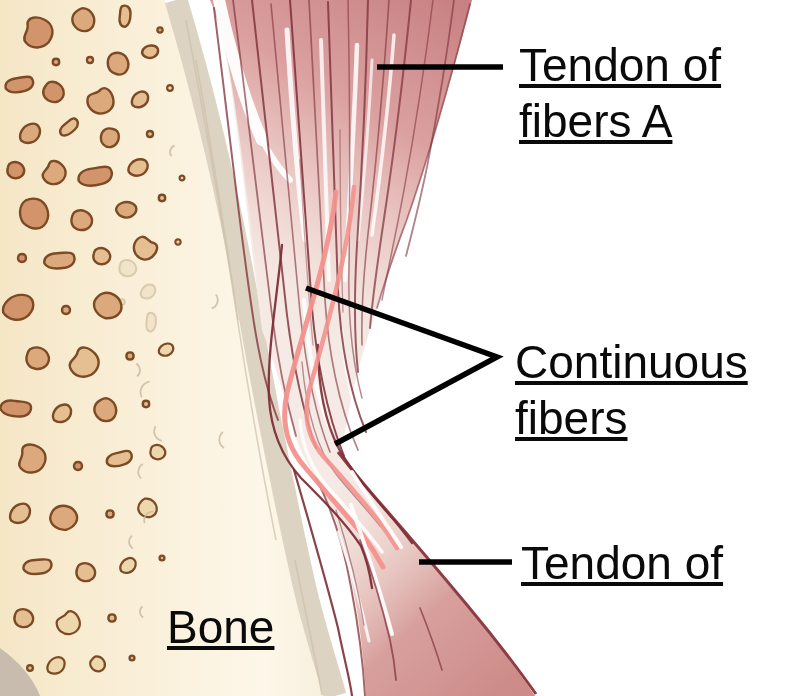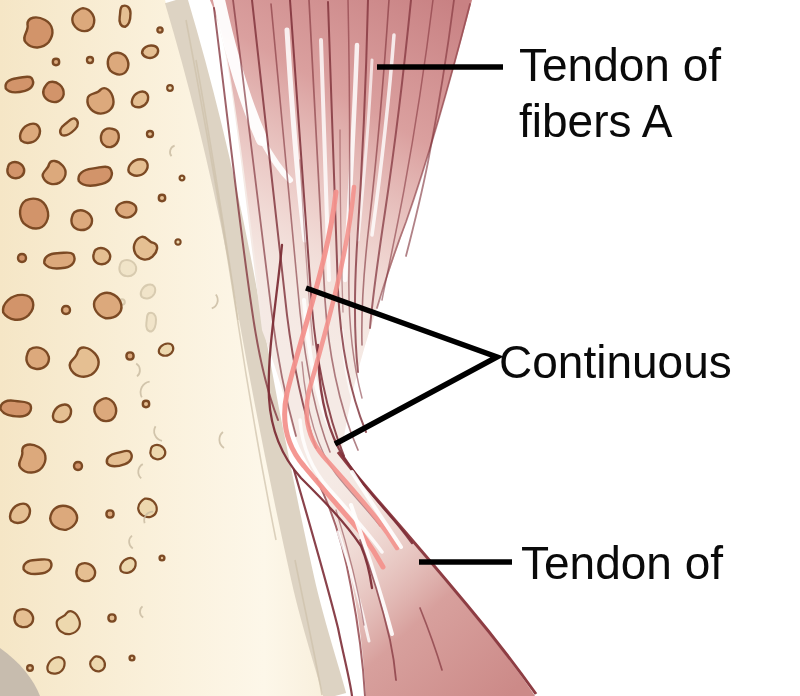--- a/index.html
+++ b/index.html
@@ -1,20 +1,20 @@
 <!DOCTYPE html>
 <html style="--background: #ffffff; --label-text: #0a0a0a; --leader-line: #000000; --bone-fill: #f5e6c6; --bone-fill-light: #fdf7e9; --spot-outline: #7c4a24; --spot-fill-dark: #d2946a; --spot-fill-mid: #dca97c; --spot-fill-light: #e5bf92; --spot-fill-pale: #edd8ae; --periosteum: #dbd1c0; --corner-shadow: #c7bcae; --tendon-light: #f5eae5; --tendon-dark-a: #c88183; --tendon-dark-b: #cc8a88; --tendon-edge: #8e3d43; --fiber-maroon: #7d2e37; --fiber-salmon: #f3928d;"><head>
 <meta charset="utf-8">
 <style>
   html,body{margin:0;padding:0;background:#fff;}
   #stage{position:relative;width:800px;height:696px;overflow:hidden;background:var(--background,#fff);
          font-family:"Liberation Sans","DejaVu Sans",sans-serif;}
   #art{position:absolute;left:0;top:0;}
   .label{position:absolute;color:var(--label-text,#0a0a0a);font-size:46px;line-height:56px;
-         white-space:nowrap;letter-spacing:0;}
+         white-space:nowrap;letter-spacing:0;text-decoration:underline;}
   
   .sp-a{fill:var(--spot-fill-dark);stroke:var(--spot-outline);stroke-width:2.4;}
   .sp-b{fill:var(--spot-fill-mid);stroke:var(--spot-outline);stroke-width:2.4;}
   .sp-c{fill:var(--spot-fill-light);stroke:var(--spot-outline);stroke-width:2.4;}
   .sp-d{fill:var(--spot-fill-pale);stroke:var(--spot-outline);stroke-width:2.2;}
   .sp-g{fill:#eee1c4;stroke:#cdbfa2;stroke-width:2;opacity:.75;}
   .sp-k{fill:none;stroke:#c8baa0;stroke-width:1.8;opacity:.8;}
   .fiber{fill:none;stroke:var(--fiber-maroon);stroke-linecap:round;}
   .salmon{fill:none;stroke:var(--fiber-salmon);stroke-linecap:round;}
   .white{fill:none;stroke:#ffffff;stroke-linecap:round;}
@@ -213,20 +213,22 @@
 
   <line class="leader" x1="377" y1="67" x2="503" y2="67"></line>
   <polyline class="leader" points="306,288 497,357 335,444" stroke-linejoin="miter"></polyline>
   <line class="leader" x1="419" y1="562" x2="512" y2="562"></line>
 </svg>
 
 <div class="label" style="left:519px;top:37px;">
   <div>Tendon of</div>
   <div>fibers A</div>
 </div>
-<div class="label" style="left:499px;top:334px;">
+<div class="label" style="left:515px;top:334px;">
   <div>Continuous</div>
+  <div>fibers</div>
 </div>
 <div class="label" style="left:521px;top:535px;">
   <div>Tendon of</div>
 </div>
+<div class="label" style="left:167px;top:599px;">Bone</div>
 
 </div>
 
 </body></html>

